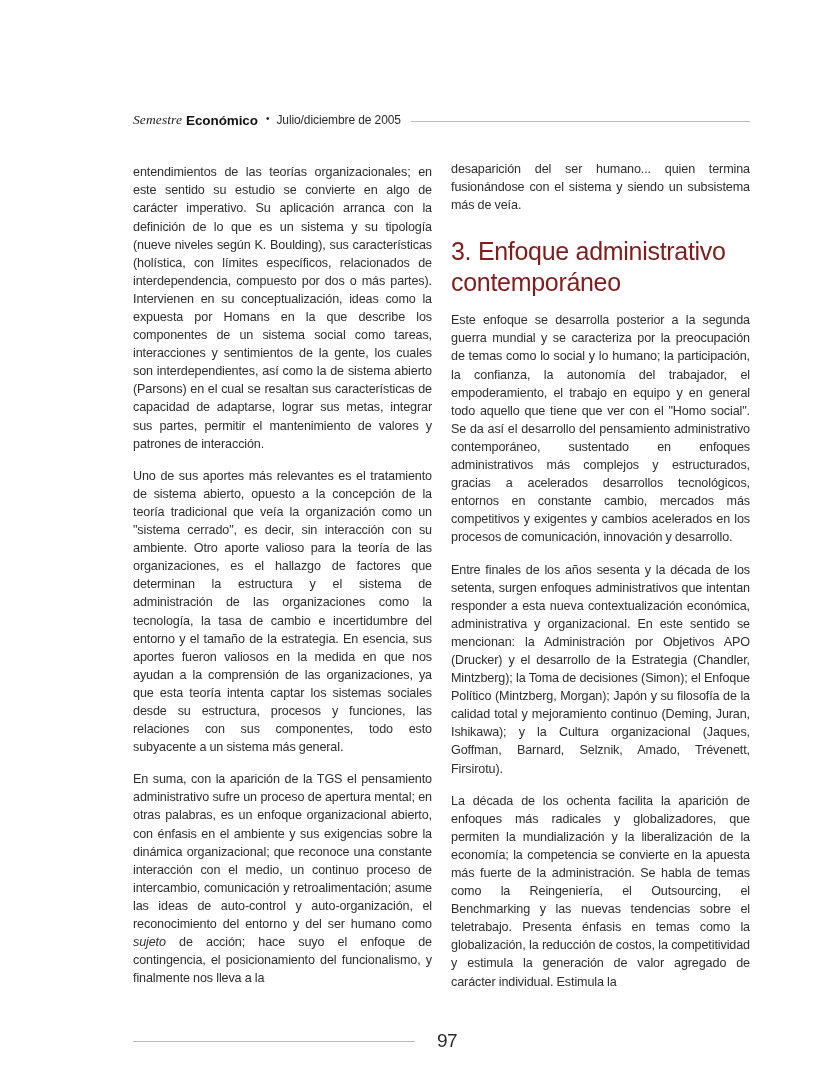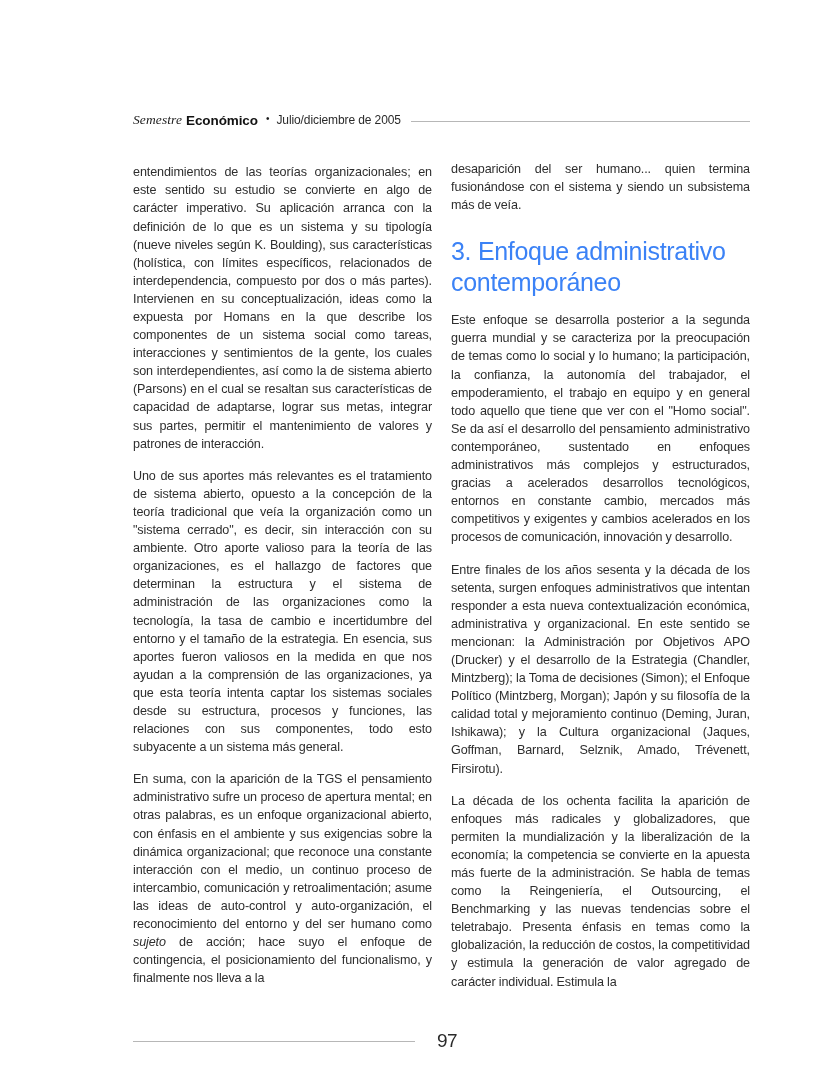--- a/index.html
+++ b/index.html
@@ -100,21 +100,21 @@
   p.para em {
     font-style: italic;
   }
 
   h2.section-heading {
     margin: 22px 0 13px 0;
     font-family: "Liberation Sans", sans-serif;
     font-weight: normal;
     font-size: 25px;
     line-height: 31px;
-    color: #3b82f6;
+    color: #7f1d1d;
     letter-spacing: -0.3px;
     text-align: left;
   }
 
   
   .footer {
     position: absolute;
     left: 133px;
     top: 1030px;
     width: 617px;

